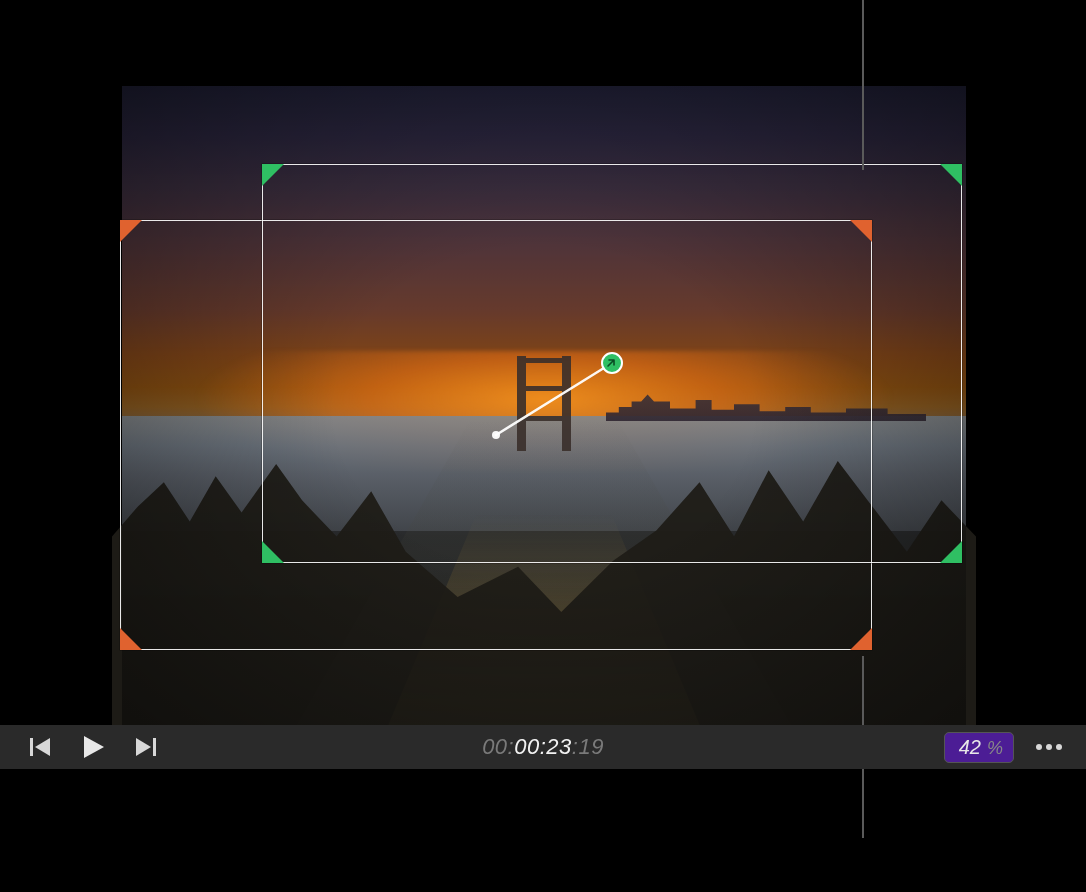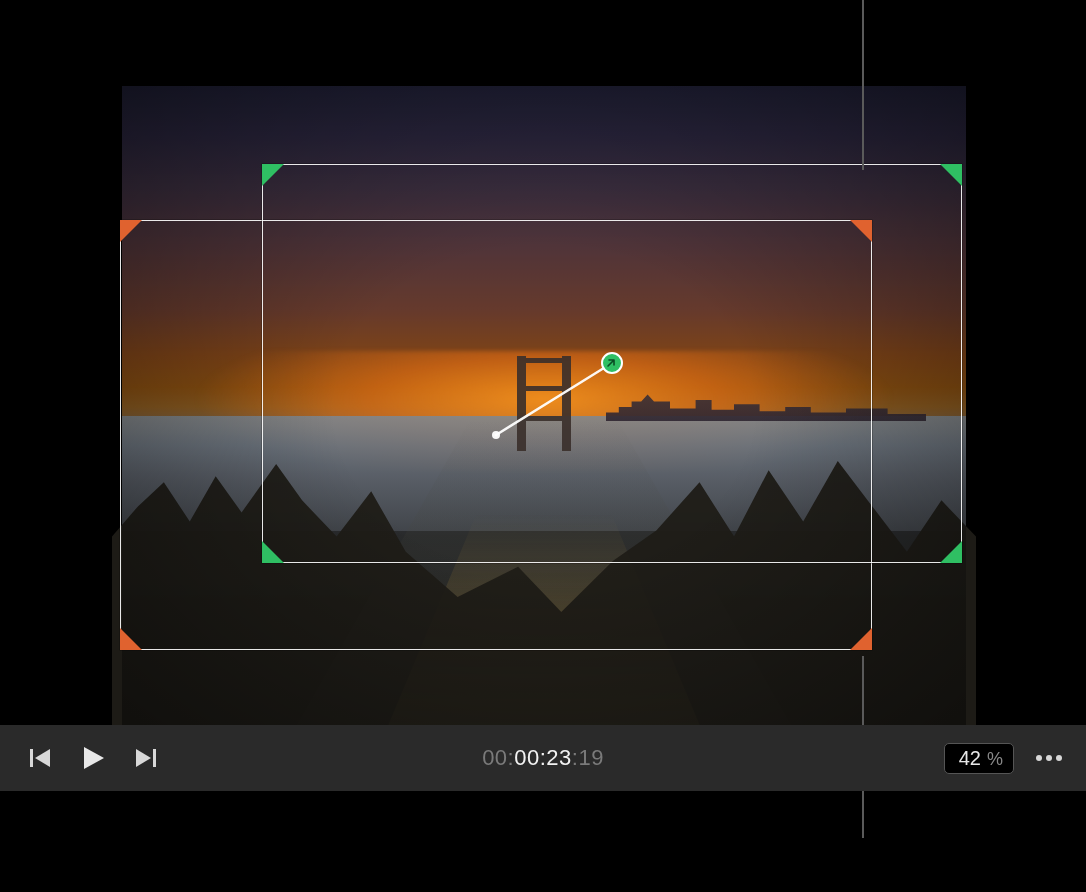--- a/index.html
+++ b/index.html
@@ -225,25 +225,26 @@
     left: 0; top: 0; right: 0; bottom: 0;
     pointer-events: none;
   }
 
   
   .toolbar {
     position: absolute;
     left: 0;
     right: 0;
     top: 725px;
-    height: 66px;
+    height: 44px;
     background: #2a2a2a;
     display: flex;
     align-items: center;
     color: #d6d6d6;
+    font-style: italic;
   }
   .toolbar .left {
     display: flex;
     align-items: center;
     gap: 28px;
     padding-left: 28px;
   }
   .toolbar .center {
     position: absolute;
     left: 50%;
@@ -268,21 +269,21 @@
   }
   .zoom-box {
     border: 1px solid #555;
     border-radius: 5px;
     padding: 3px 10px 3px 14px;
     font-size: 20px;
     display: flex;
     align-items: baseline;
     gap: 6px;
     color: #e8e8e8;
-    background: #000000;
+    background: #4c1d95;
   }
   .zoom-box .pct { color: #888; font-size: 18px; }
 
   
   .leader {
     position: absolute;
     width: 2px;
     background: #5a5a5a;
   }
   .leader.top    { left: 862px; top: 0;    height: 170px; }

